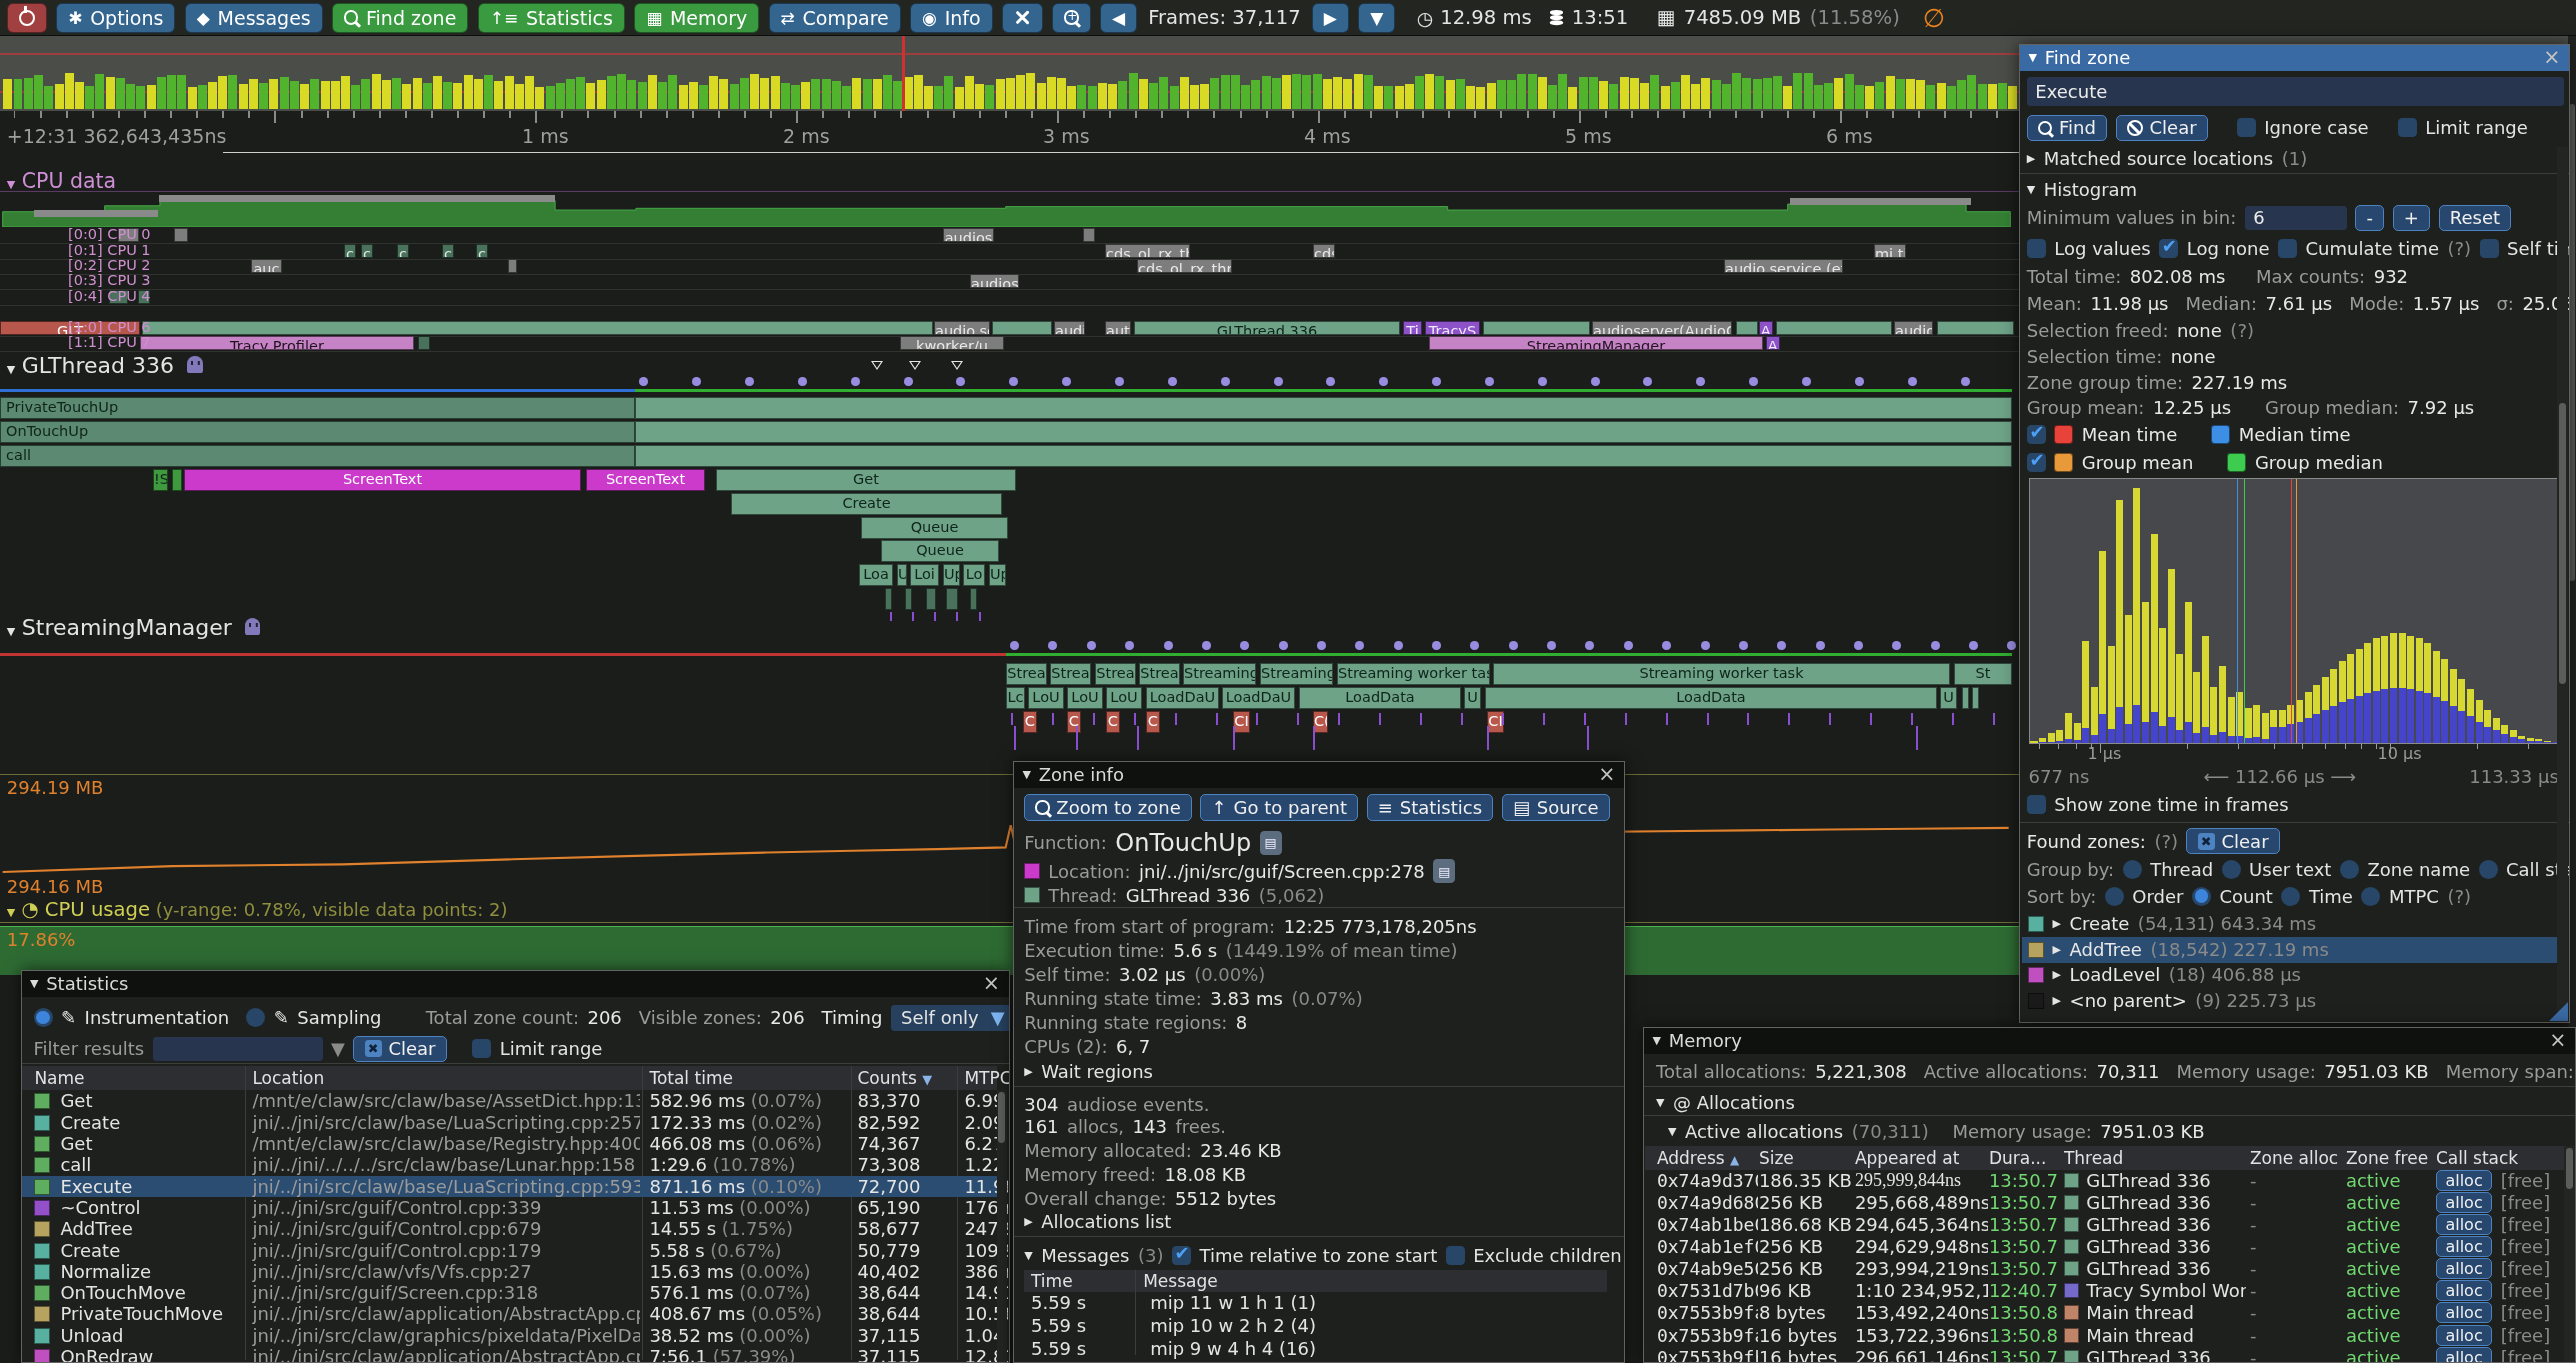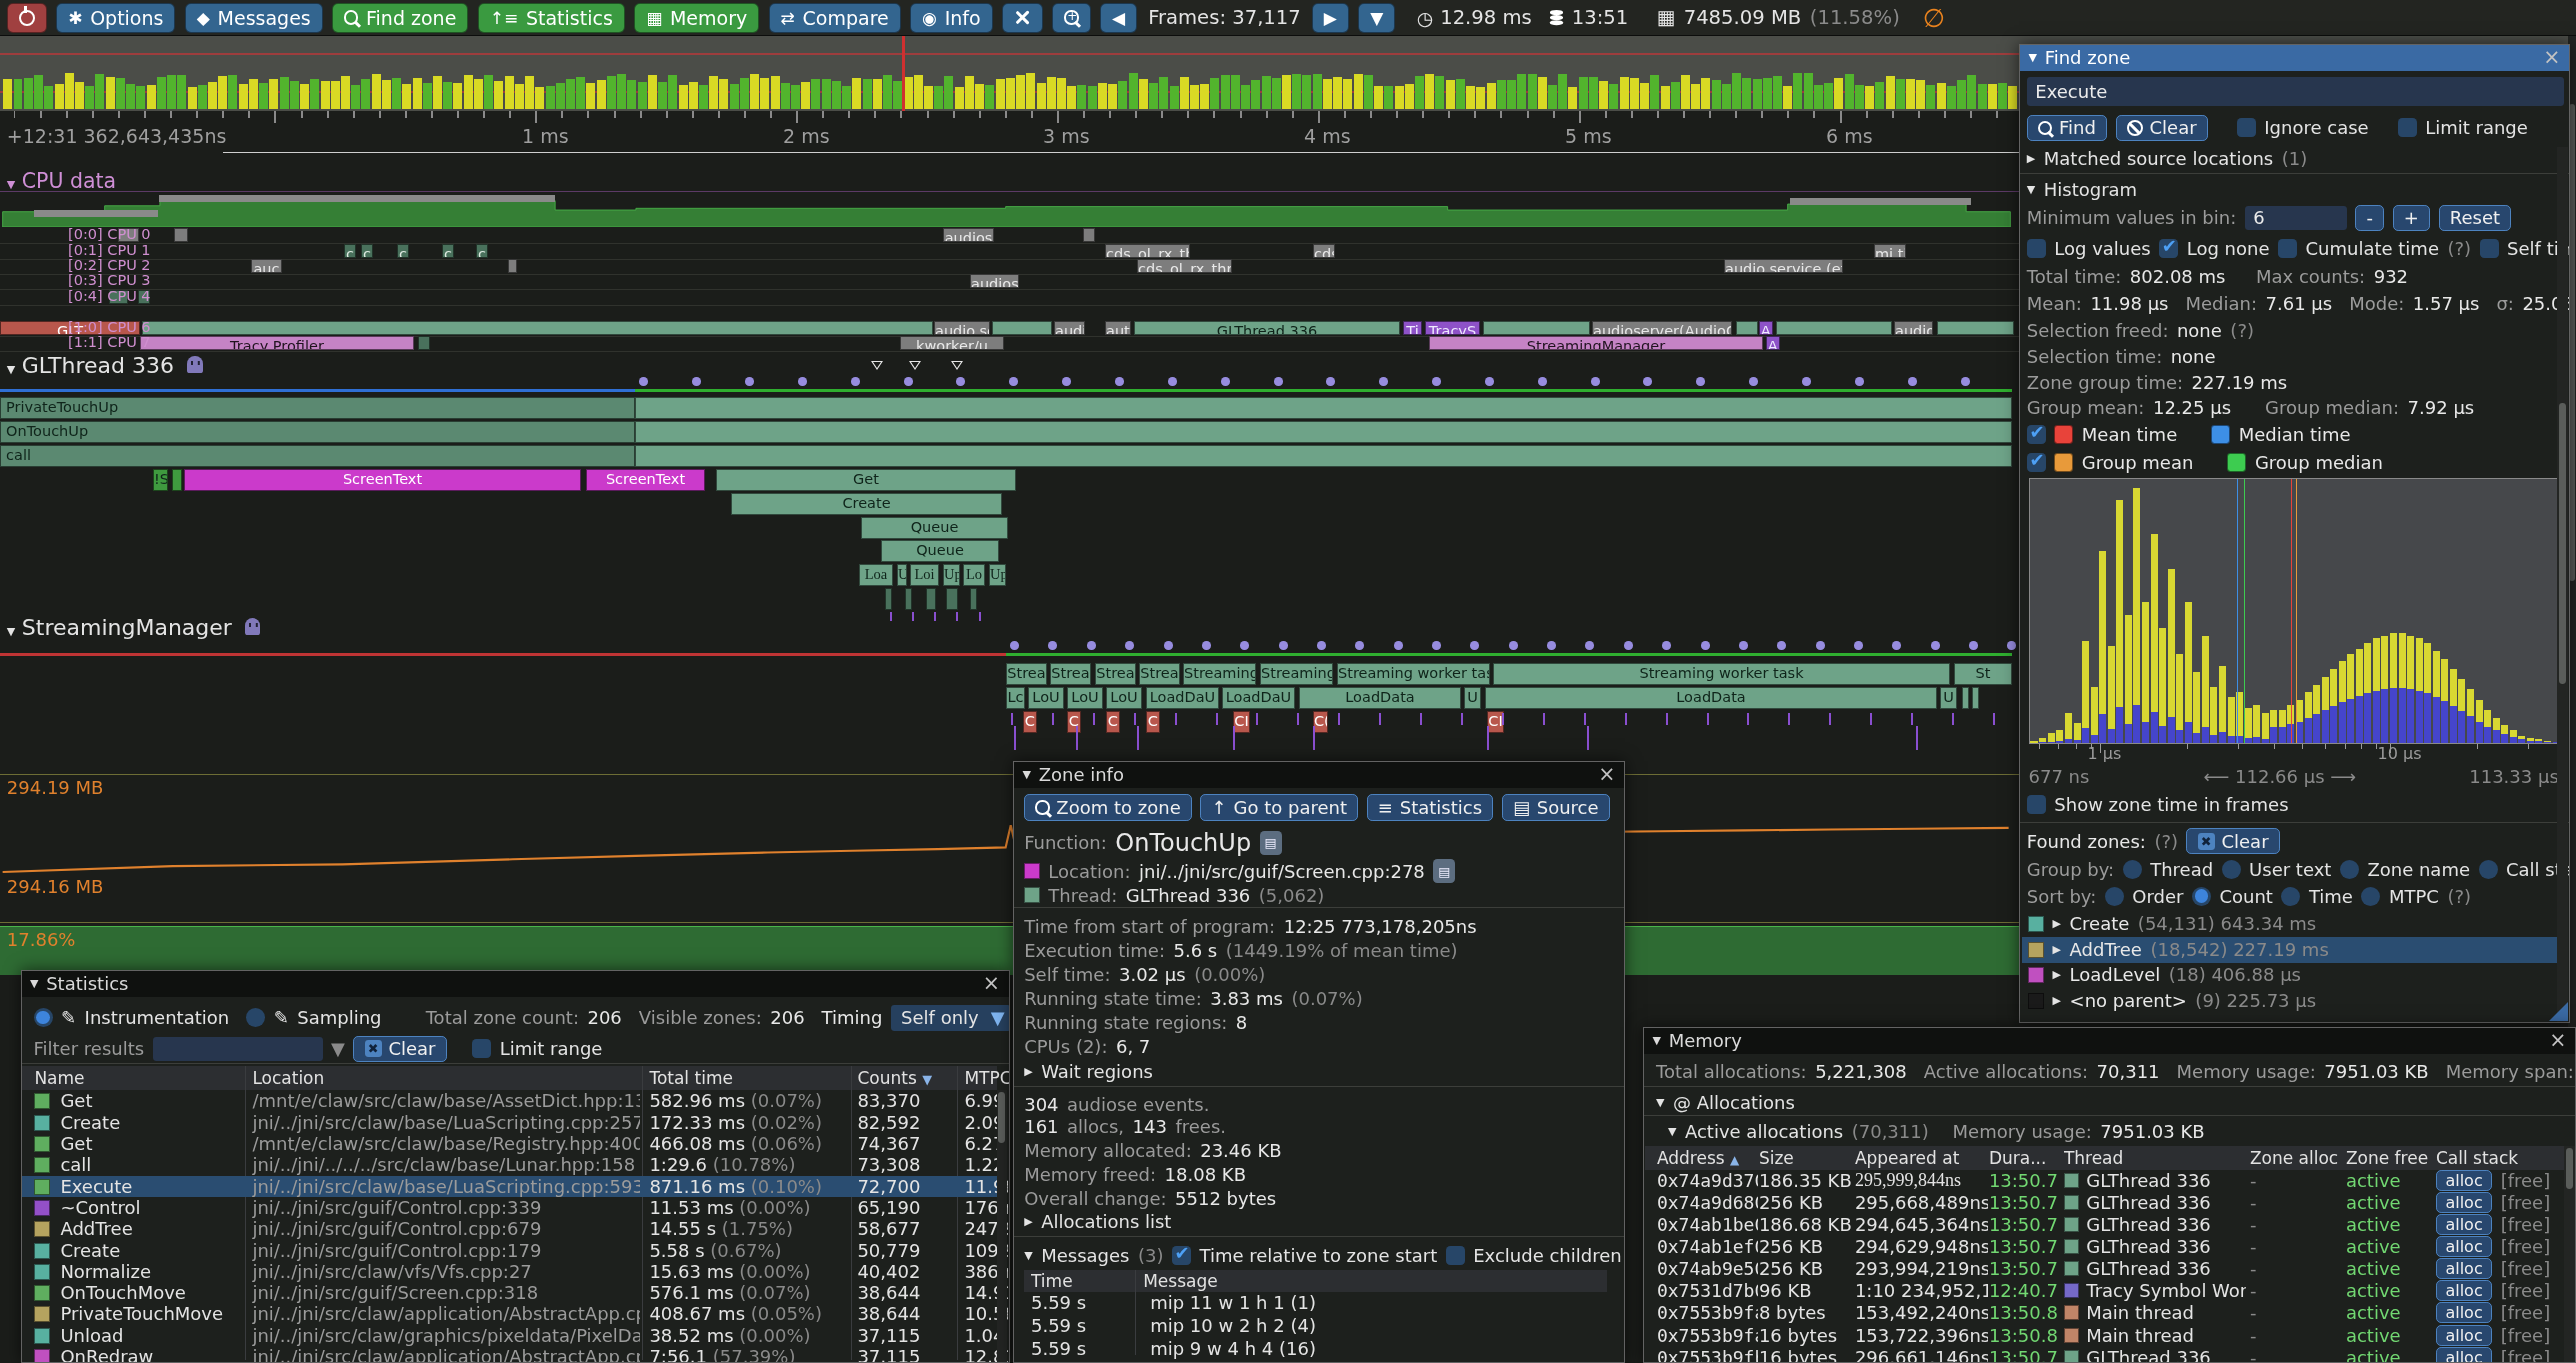--- a/index.html
+++ b/index.html
@@ -623,21 +623,21 @@
     </div>
     <div class="abs" style="left: 0px; top: 493px; width: 2576px; height: 22px;">
       <div class="zone abs" style="left: 731px; top: 0px; width: 271px; height: 22px; background: rgb(110, 163, 136); color: rgb(15, 36, 26);">Create</div>
     </div>
     <div class="abs" style="left: 0px; top: 517px; width: 2576px; height: 22px;">
       <div class="zone abs" style="left: 861px; top: 0px; width: 147px; height: 22px; background: rgb(110, 163, 136); color: rgb(15, 36, 26);">Queue</div>
     </div>
     <div class="abs" style="left: 0px; top: 540px; width: 2576px; height: 22px;">
       <div class="zone abs" style="left: 881px; top: 0px; width: 118px; height: 22px; background: rgb(110, 163, 136); color: rgb(15, 36, 26);">Queue</div>
     </div>
-    <div class="abs" style="left: 0px; top: 564px; width: 2076px; height: 22px; font-family: Liberation Serif, serif;">
+    <div class="abs" style="left: 0px; top: 564px; width: 2076px; height: 22px;">
       <div class="zone abs" style="left: 859px; top: 0px; width: 34px; height: 22px; background: rgb(110, 163, 136); color: rgb(15, 36, 26);">Loa</div>
       <div class="zone abs" style="left: 897px; top: 0px; width: 10.2px; height: 22px; background: rgb(110, 163, 136); color: rgb(15, 36, 26);">U</div>
       <div class="zone abs" style="left: 910px; top: 0px; width: 29px; height: 22px; background: rgb(110, 163, 136); color: rgb(15, 36, 26);">Loi</div>
       <div class="zone abs" style="left: 943px; top: 0px; width: 17px; height: 22px; background: rgb(110, 163, 136); color: rgb(15, 36, 26);">Up</div>
       <div class="zone abs" style="left: 963px; top: 0px; width: 22px; height: 22px; background: rgb(110, 163, 136); color: rgb(15, 36, 26);">Lo</div>
       <div class="zone abs" style="left: 989px; top: 0px; width: 17px; height: 22px; background: rgb(110, 163, 136); color: rgb(15, 36, 26);">Up</div>
     </div>
     <div class="abs" style="left: 0px; top: 588px; width: 2576px; height: 22px;">
       <div class="zone abs" style="left: 885px; top: 0px; width: 6.8px; height: 22px; background: rgb(73, 113, 92); color: rgb(223, 234, 226);"></div>
       <div class="zone abs" style="left: 905px; top: 0px; width: 6.8px; height: 22px; background: rgb(73, 113, 92); color: rgb(223, 234, 226);"></div>
@@ -746,20 +746,21 @@
     <div class="ptick abs" style="left: 1313px; top: 726px; width: 1.7px; height: 24px;"></div>
     <div class="ptick abs" style="left: 1487px; top: 726px; width: 1.7px; height: 24px;"></div>
     <div class="ptick abs" style="left: 1587px; top: 726px; width: 1.7px; height: 24px;"></div>
     <div class="ptick abs" style="left: 1916px; top: 726px; width: 1.7px; height: 24px;"></div>
     <div class="abs" style="left: 0px; top: 774px; width: 2576px; height: 0.9px; background: rgb(109, 109, 53);"></div>
     <div class="orange abs" style="left: 6.8px; top: 777px; width: 170px; height: 20.5px;">294.19 MB</div>
     <div class="orange abs" style="left: 6.8px; top: 876px; width: 170px; height: 20.5px;">294.16 MB</div>
     <svg width="2013" height="119" style="position: absolute; left: 0px; top: 776px;" viewBox="0 0 2362 140">
       <path d="M0,113 L200,106 L400,104 L600,98 L745,94 L900,90 L1000,88 L1100,86 L1180,84 L1186,58 L1192,84 L1200,56 L1208,82 L1216,54 L1224,80 L1232,78 L1300,76 L1400,74 L1500,72 L1600,71 L1690,70 L1696,48 L1704,70 L1770,46 L1778,68 L1850,66 L1950,65 L2050,64 L2150,63 L2250,62 L2360,61 " fill="none" stroke="#e0812d" stroke-width="2.5"></path>
     </svg>
+    <div class="abs" style="left: 6.8px; top: 898px; width: 938px; height: 24px;"><span class="ytitle"><span class="tri">▼</span> <span>◔</span> CPU usage</span>  <span class="ynote">(y-range: 0.78%, visible data points: 2)</span></div>
     <div class="abs" style="left: 0px; top: 922px; width: 2576px; height: 0.9px; background: rgb(109, 109, 53);"></div>
     <div class="abs" style="left: 0px; top: 926px; width: 2576px; height: 48px; background: rgb(46, 107, 51); border-top: 1.7px solid rgb(74, 181, 74);"></div>
     <div class="orange abs" style="left: 6.8px; top: 929px; width: 170px; height: 20.5px;">17.86%</div>
     <div class="scroll abs" style="left: 2568px; top: 36px; width: 7.7px; height: 1327px;">
       <div class="thumb abs" style="left: 0.9px; top: 68px; width: 6px; height: 477px;"></div>
     </div>
     <div class="win abs" style="left: 20.5px; top: 970px; width: 989px; height: 393px;">
       <div class="wtitle">
         <span class="tri">▼</span>
         <span>Statistics</span>

